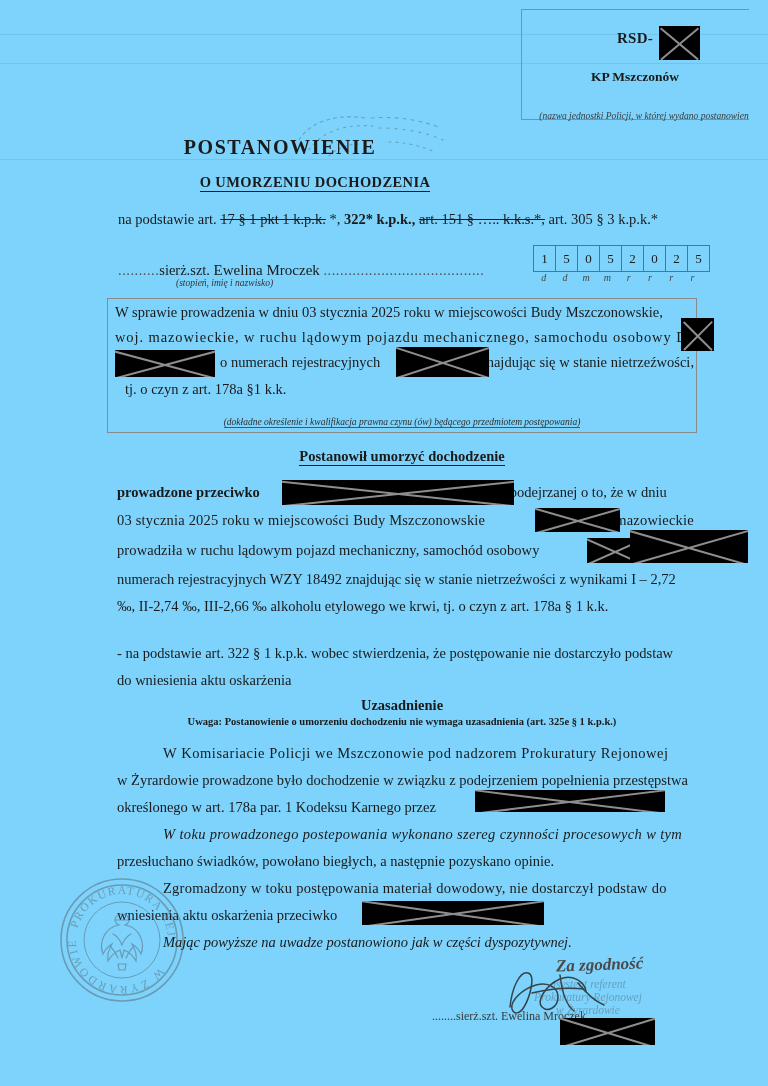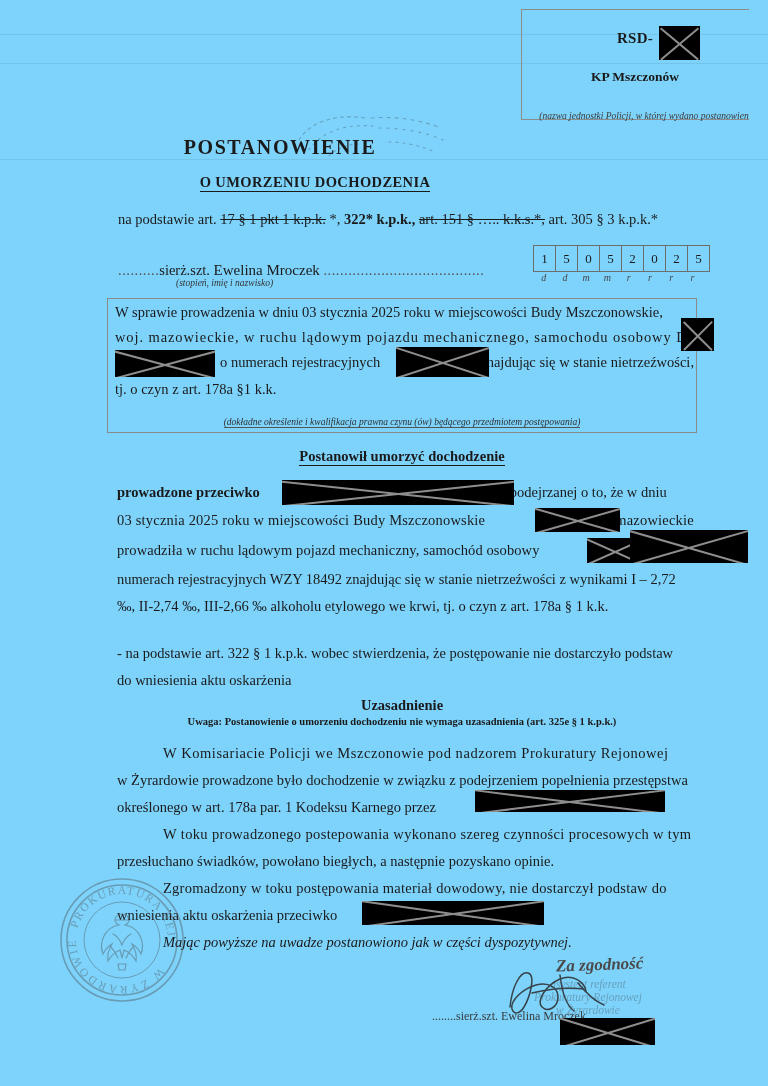--- a/index.html
+++ b/index.html
@@ -147,21 +147,21 @@
     box-sizing: border-box;
   }
   .desc-line {
     position: absolute;
     font-size: 14.5px;
     white-space: nowrap;
   }
   #desc-l1 { left: 115px; top: 304px; }
   #desc-l2 { left: 115px; top: 329px; letter-spacing: .9px; }
   #desc-l3 { left: 115px; top: 354px; }
-  #desc-l4 { left: 115px; top: 381px; }
+  #desc-l4 { left: 125px; top: 381px; }
   #desc-caption {
     left: 107px; top: 417px;
     width: 590px;
     text-align: center;
     font-size: 9.5px;
     font-style: italic;
     color: #2f2f2f;
   }
   #desc-caption span { border-bottom: 1px solid #555; }
 
@@ -206,21 +206,21 @@
     left: 107px; top: 716px;
     width: 590px;
     text-align: center;
     font-size: 10.5px;
     font-weight: bold;
   }
 
   #just-l1 { left: 117px; top: 745px; letter-spacing: .55px; }
   #just-l2 { left: 117px; top: 772px; }
   #just-l3 { left: 117px; top: 799px; }
-  #just-l4 { left: 117px; top: 826px; letter-spacing: .35px; }
+  #just-l4 { left: 117px; top: 826px; letter-spacing: .35px; font-style: italic; }
   #just-l5 { left: 117px; top: 853px; }
   #just-l6 { left: 117px; top: 880px; letter-spacing: .25px; }
   #just-l7 { left: 117px; top: 907px; }
   #just-l8 { left: 117px; top: 934px; font-style: italic; }
 
   
   .redaction {
     position: absolute;
     background: #000000;
     overflow: hidden;

